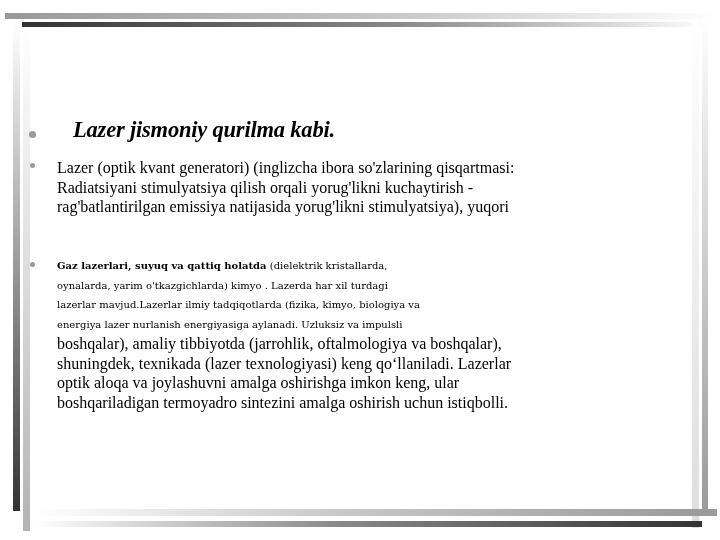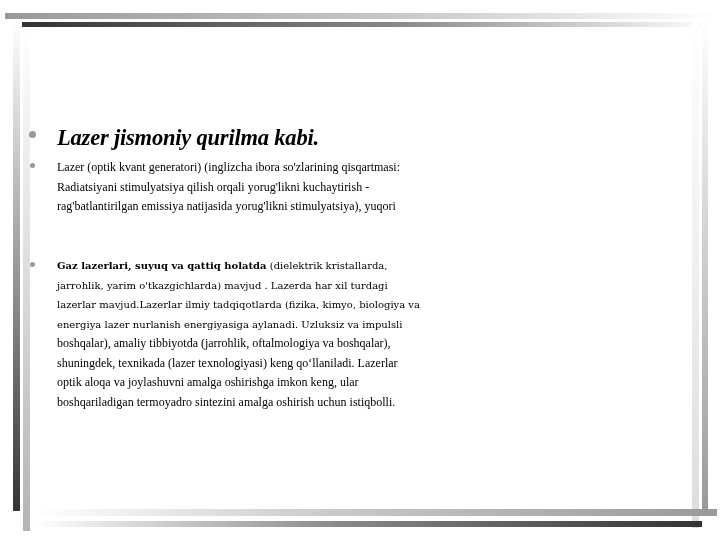--- a/index.html
+++ b/index.html
@@ -25,30 +25,30 @@
   #bar-bottom-1 { left:35px; top:509px; width:682px; height:7px;
     background:linear-gradient(to right, #ffffff, #c8c8c8 45%, #999999); }
   #bar-bottom-2 { left:35px; top:521px; width:667px; height:6px;
     background:linear-gradient(to right, #ffffff, #8a8a8a 45%, #333333); }
 
   .content { position:absolute; left:0; top:0; width:720px; }
   .item { position:absolute; left:57px; width:600px; }
   .bullet {
     position:absolute; border-radius:50%; background:#999999;
   }
-  #item-1 { top:124px; }
+  #item-1 { top:116px;margin-left:16px; }
   #item-1 .txt { font-size:22.5px; font-weight:bold; font-style:italic; line-height:28px; white-space:nowrap; letter-spacing:-0.2px;}
   #bullet-1 { left:29px; top:131px; width:7px; height:7px; }
 
   #item-2 { top:158px; }
   #bullet-2 { left:30px; top:163px; width:5px; height:5px; }
   #item-3 { top:256px; }
   #bullet-3 { left:30px; top:262px; width:5px; height:5px; }
 
-  .line { display:block; font-size:12px; line-height:19.5px; white-space:nowrap; }
+  .line { display:block; font-size:16px; line-height:19.5px; white-space:nowrap; }
   .line.wide { font-family:"DejaVu Serif", serif; font-size:10px; }
   .bold { font-weight:bold; }
 </style>
 </head>
 <body>
 
 <div>
   <div class="bar" id="bar-top-1"></div>
   <div class="bar" id="bar-top-2"></div>
   <div class="bar" id="bar-left-1"></div>
@@ -67,21 +67,21 @@
     <span class="bullet" id="bullet-2"></span>
     <div class="item" id="item-2">
       <span class="line">Lazer (optik kvant generatori) (inglizcha ibora so'zlarining qisqartmasi:</span>
       <span class="line">Radiatsiyani stimulyatsiya qilish orqali yorug'likni kuchaytirish -</span>
       <span class="line">rag'batlantirilgan emissiya natijasida yorug'likni stimulyatsiya), yuqori</span>
     </div>
 
     <span class="bullet" id="bullet-3"></span>
     <div class="item" id="item-3">
       <span class="line wide"><span class="bold">Gaz lazerlari, suyuq va qattiq holatda</span><span> (dielektrik kristallarda,</span></span>
-      <span class="line wide">jarrohlik, yarim o'tkazgichlarda) mavjud . Lazerda har xil turdagi</span>
+      <span class="line wide">oynalarda, yarim o'tkazgichlarda) kimyo . Lazerda har xil turdagi</span>
       <span class="line wide">lazerlar mavjud.Lazerlar ilmiy tadqiqotlarda (fizika, kimyo, biologiya va</span>
       <span class="line wide">energiya lazer nurlanish energiyasiga aylanadi. Uzluksiz va impulsli</span>
       <span class="line">boshqalar), amaliy tibbiyotda (jarrohlik, oftalmologiya va boshqalar),</span>
       <span class="line">shuningdek, texnikada (lazer texnologiyasi) keng qo‘llaniladi. Lazerlar</span>
       <span class="line">optik aloqa va joylashuvni amalga oshirishga imkon keng, ular</span>
       <span class="line">boshqariladigan termoyadro sintezini amalga oshirish uchun istiqbolli.</span>
     </div>
   </div>
 </div>
 

